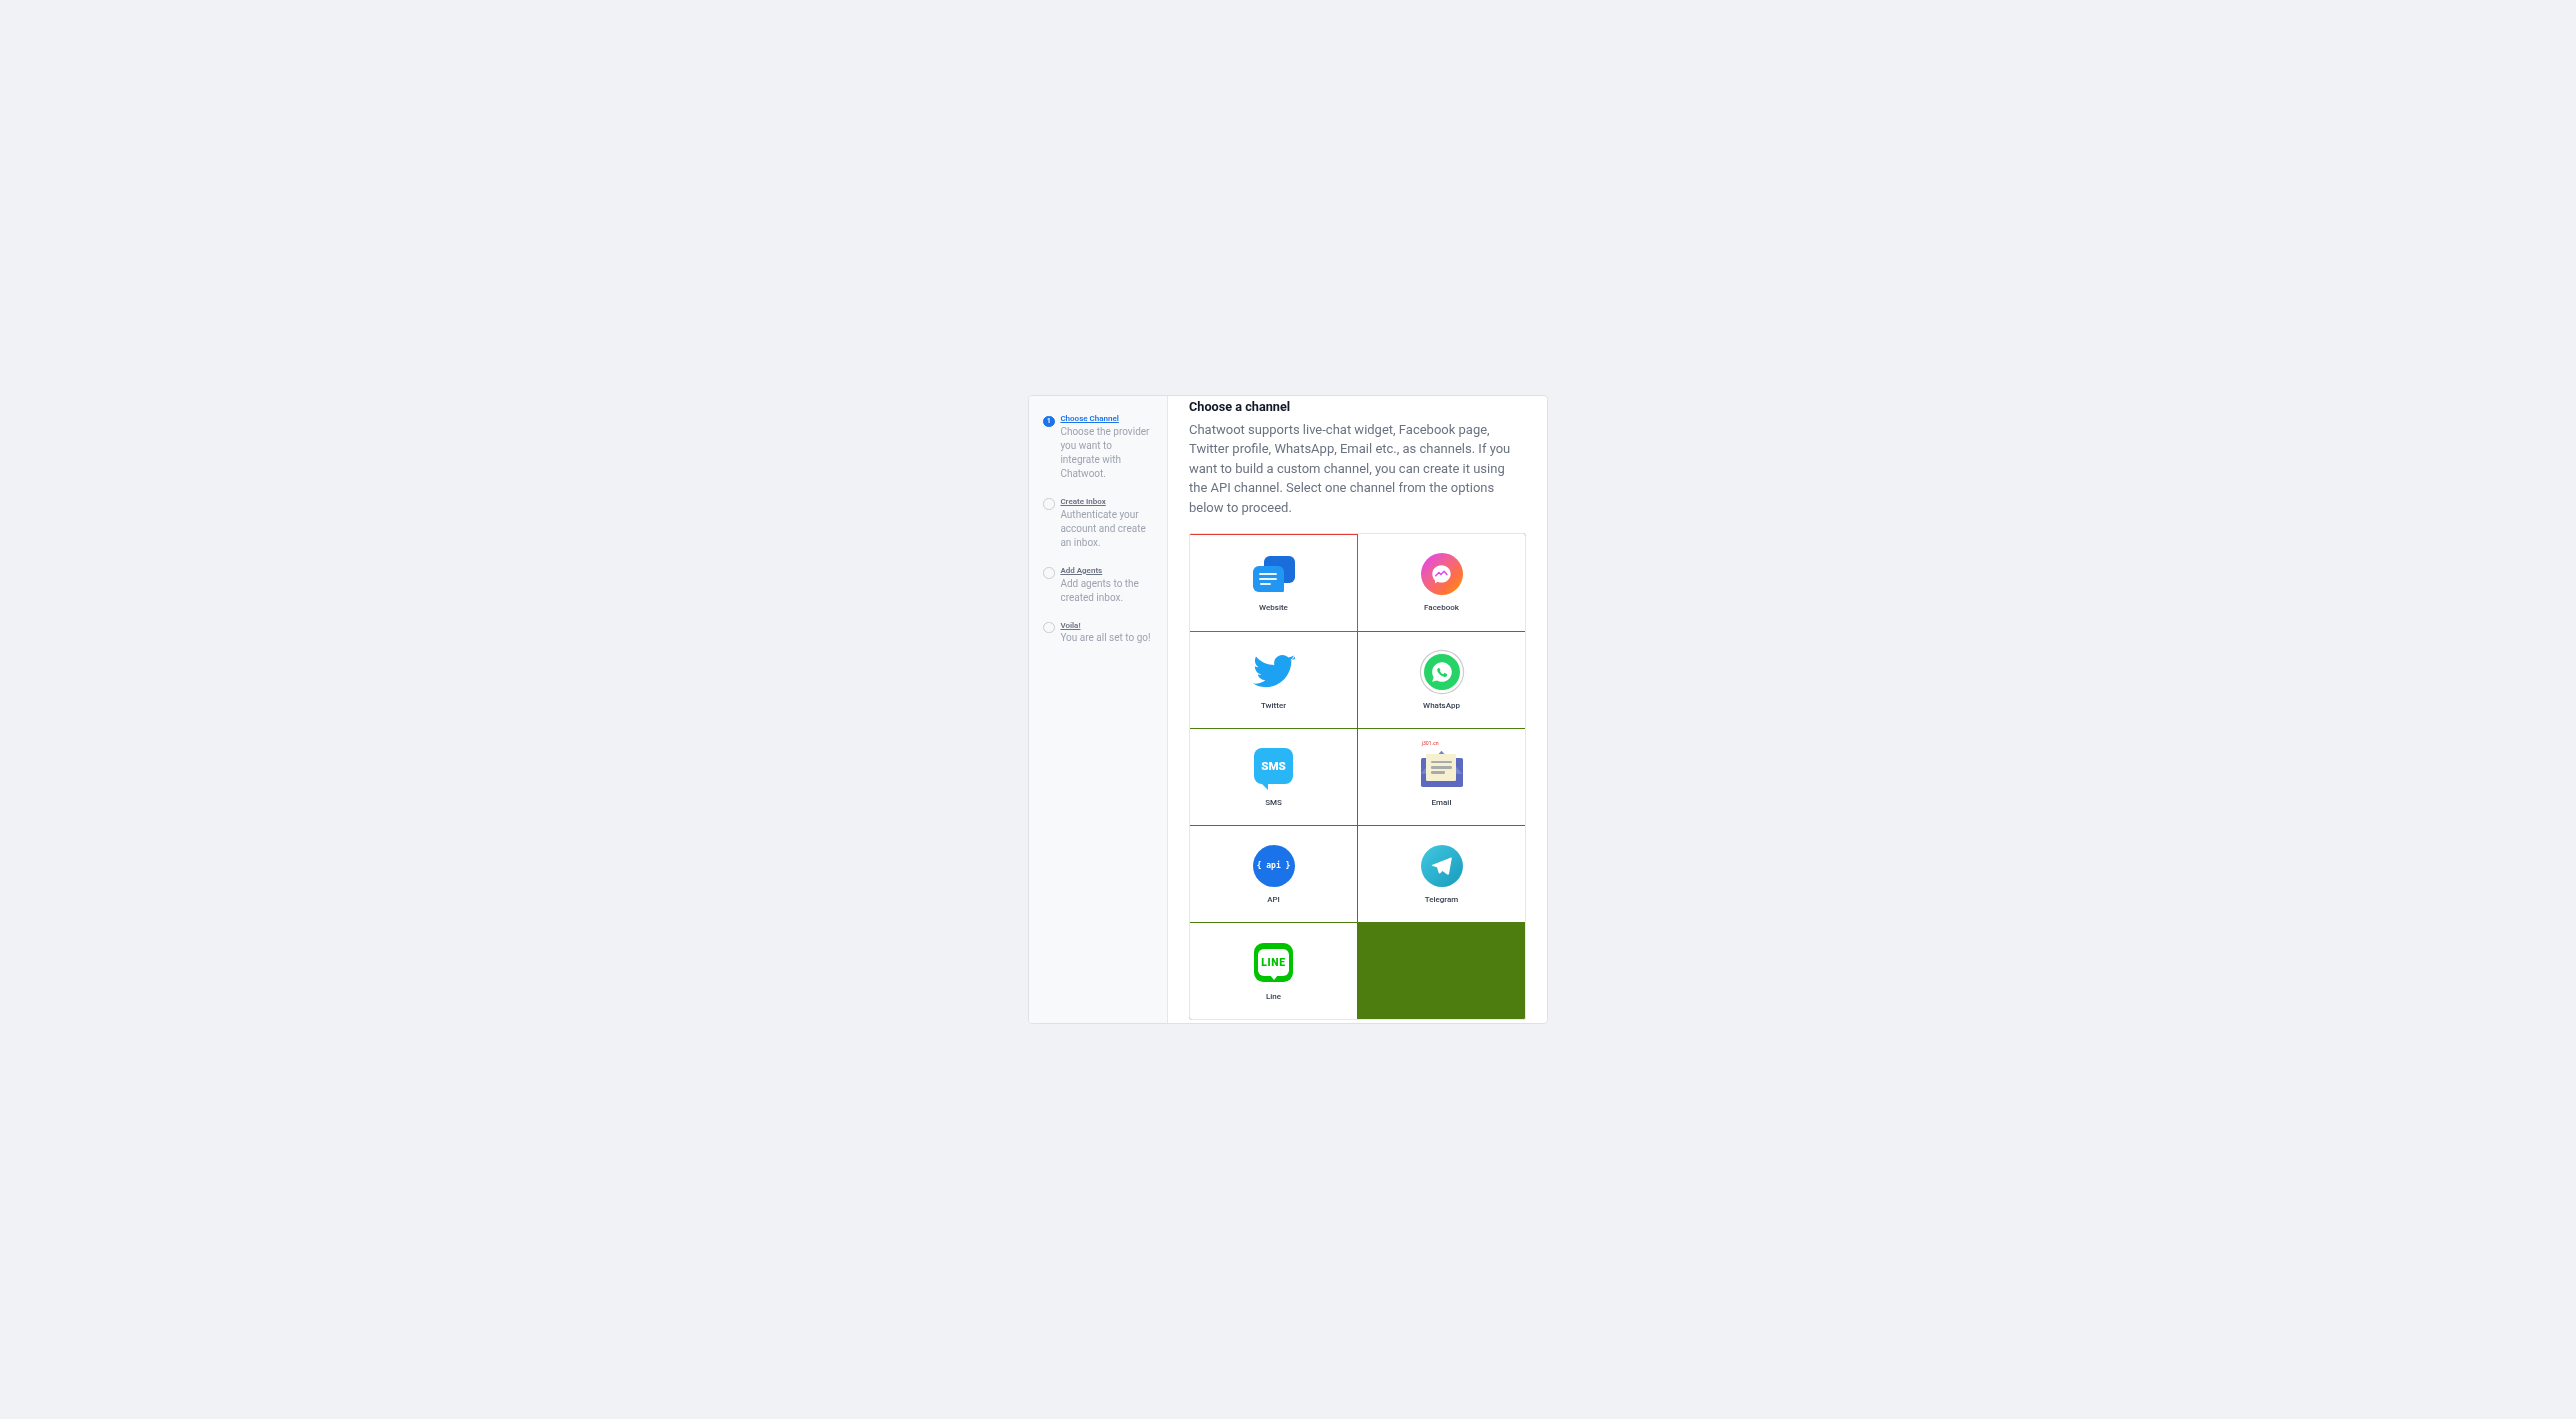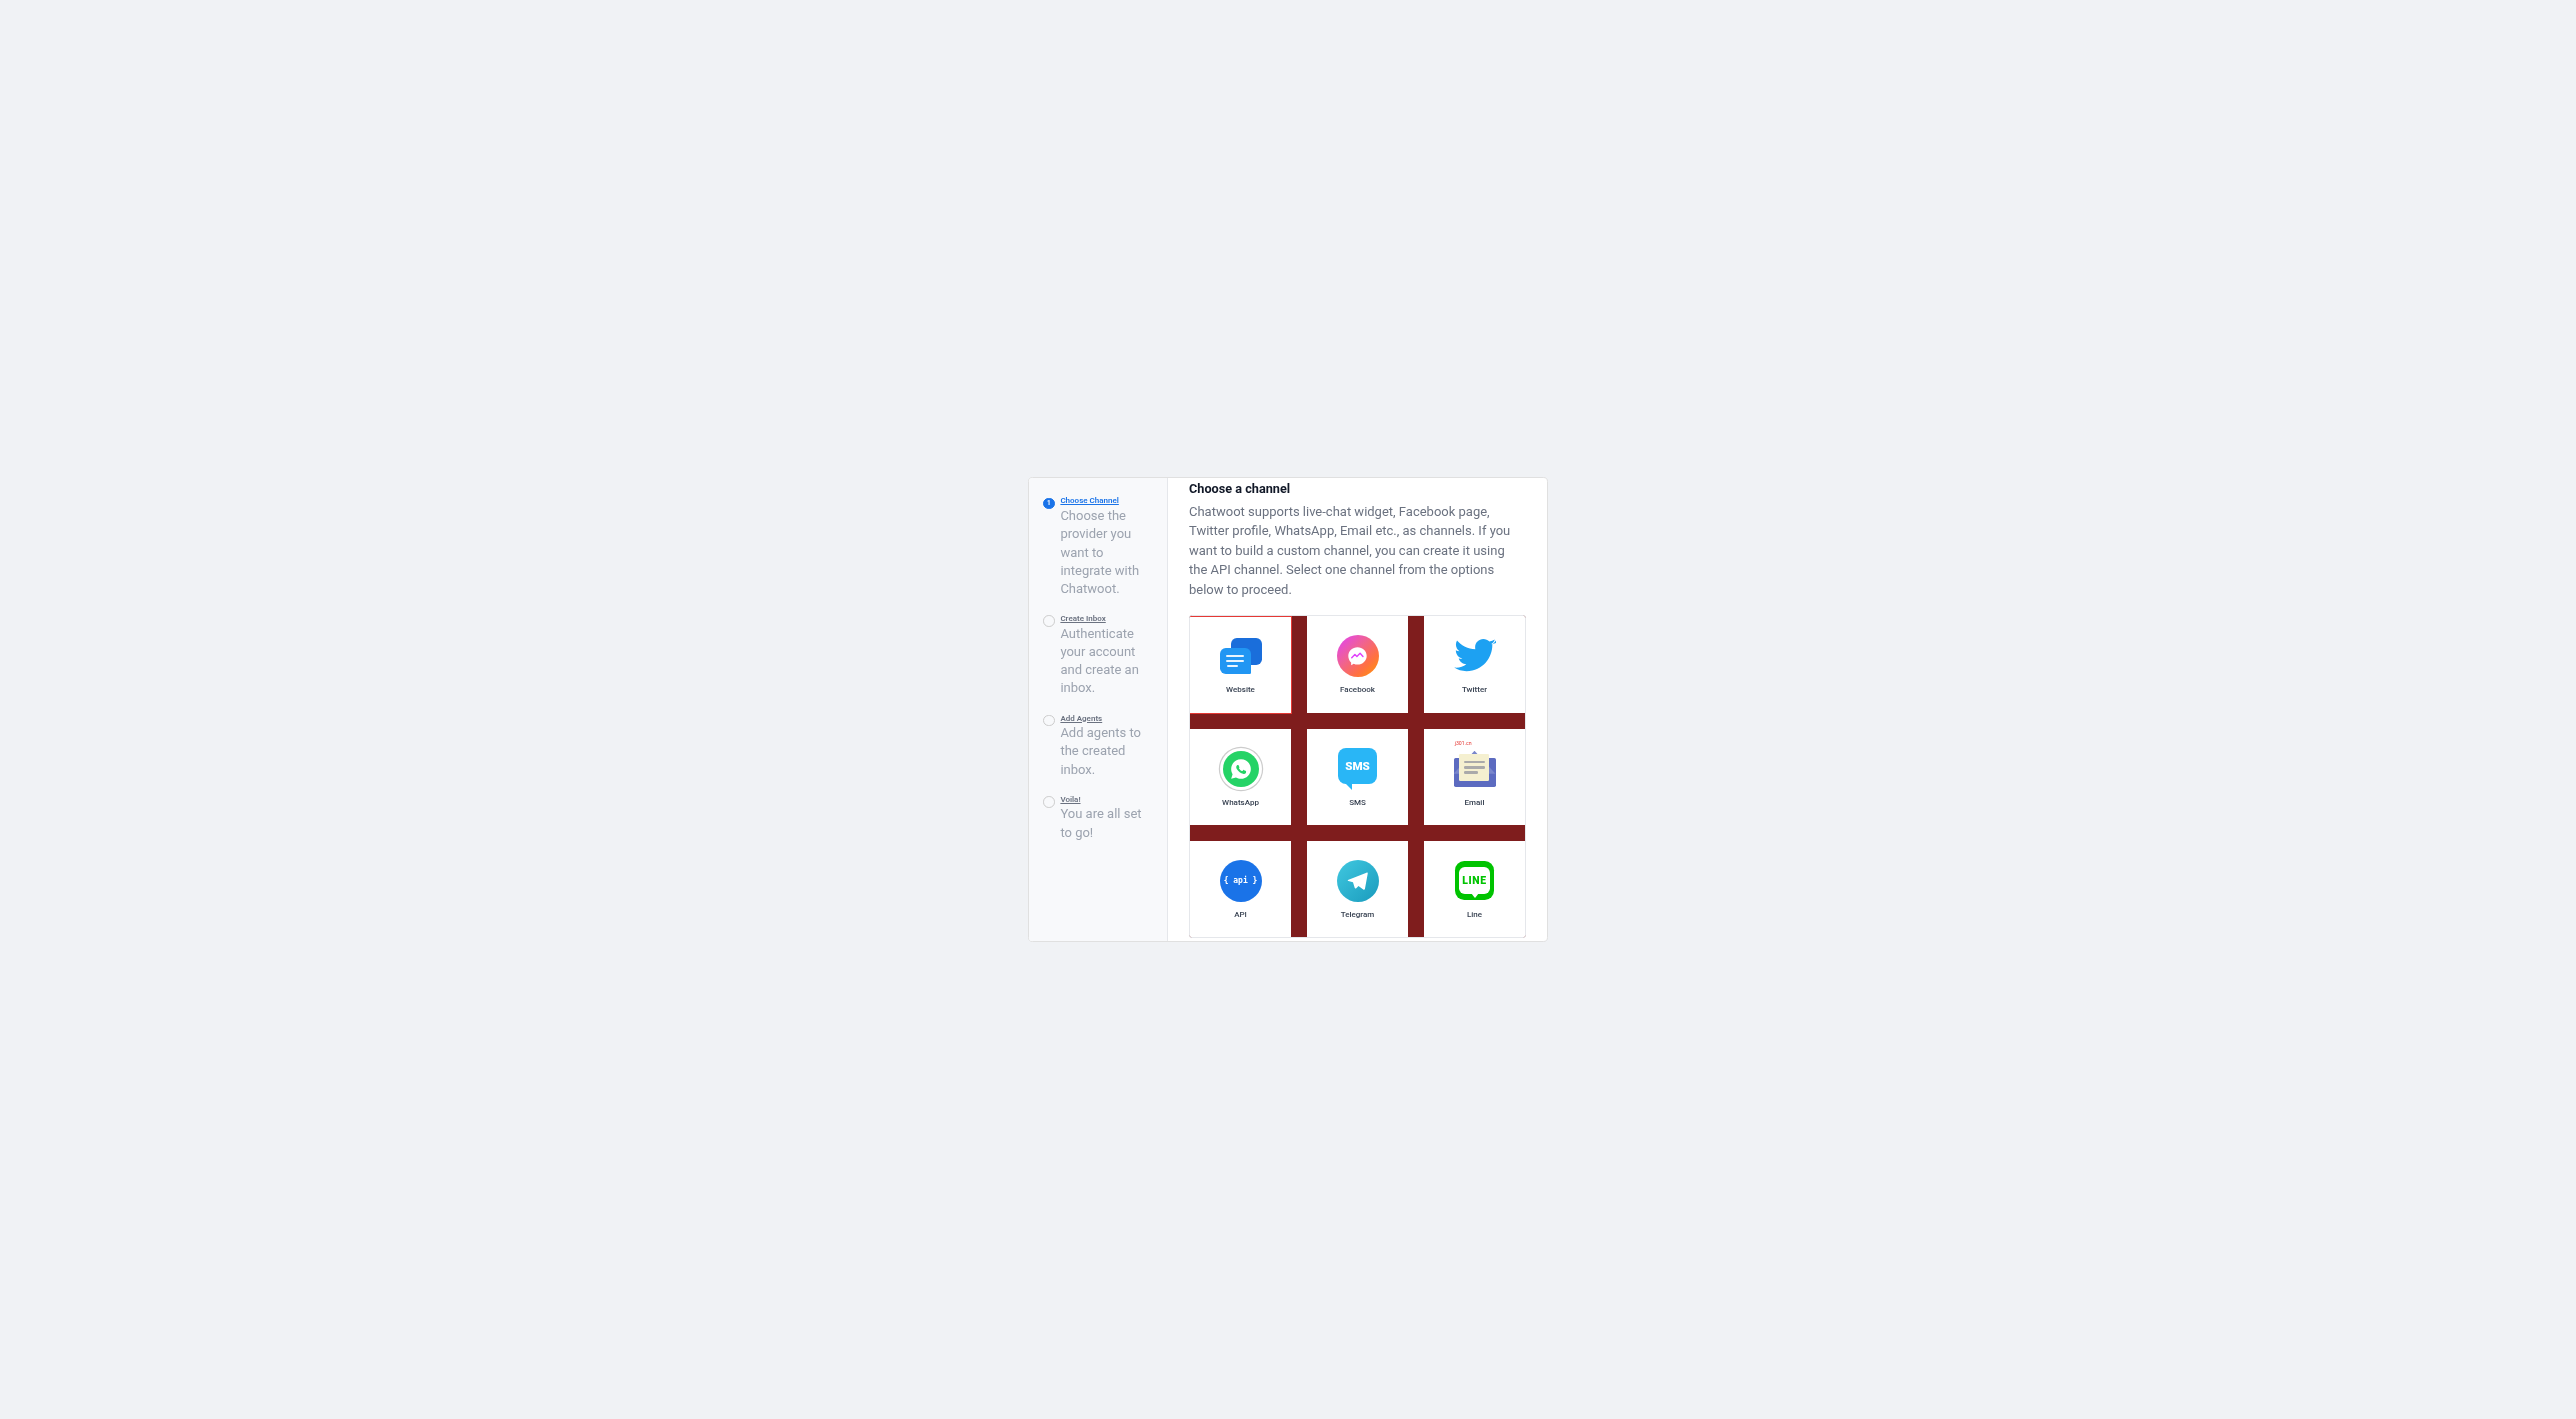--- a/index.html
+++ b/index.html
@@ -59,21 +59,21 @@
       font-size: 8px;
       font-weight: 600;
       color: #6b7280;
       margin-bottom: 1.7px;
       text-decoration: underline;
     }
     .step-title.active {
       color: #1a73e8;
     }
     .step-desc {
-      font-size: 13px;
+      font-size: 10px;
       color: #9ca3af;
       line-height: 1.4;
     }
     
     .main {
       flex: 1;
       padding: 3px 21px;
       overflow-y: auto;
     }
     .page-title {
@@ -85,23 +85,23 @@
     .page-desc {
       font-size: 13px;
       color: #6b7280;
       margin-bottom: 16px;
       line-height: 1.5;
       max-width: 451px;
     }
     
     .channel-grid {
       display: grid;
-      grid-template-columns: repeat(3, 1fr);
-      gap: 16px;
-      background: #7f1d1d;
+      grid-template-columns: repeat(2, 1fr);
+      gap: 1px;
+      background: #4d7c0f;
       border: 0.6px solid #e5e7eb;
       border-radius: 2.3px;
       overflow: hidden;
     }
     .channel-cell {
       background: #fff;
       display: flex;
       flex-direction: column;
       align-items: center;
       justify-content: center;

